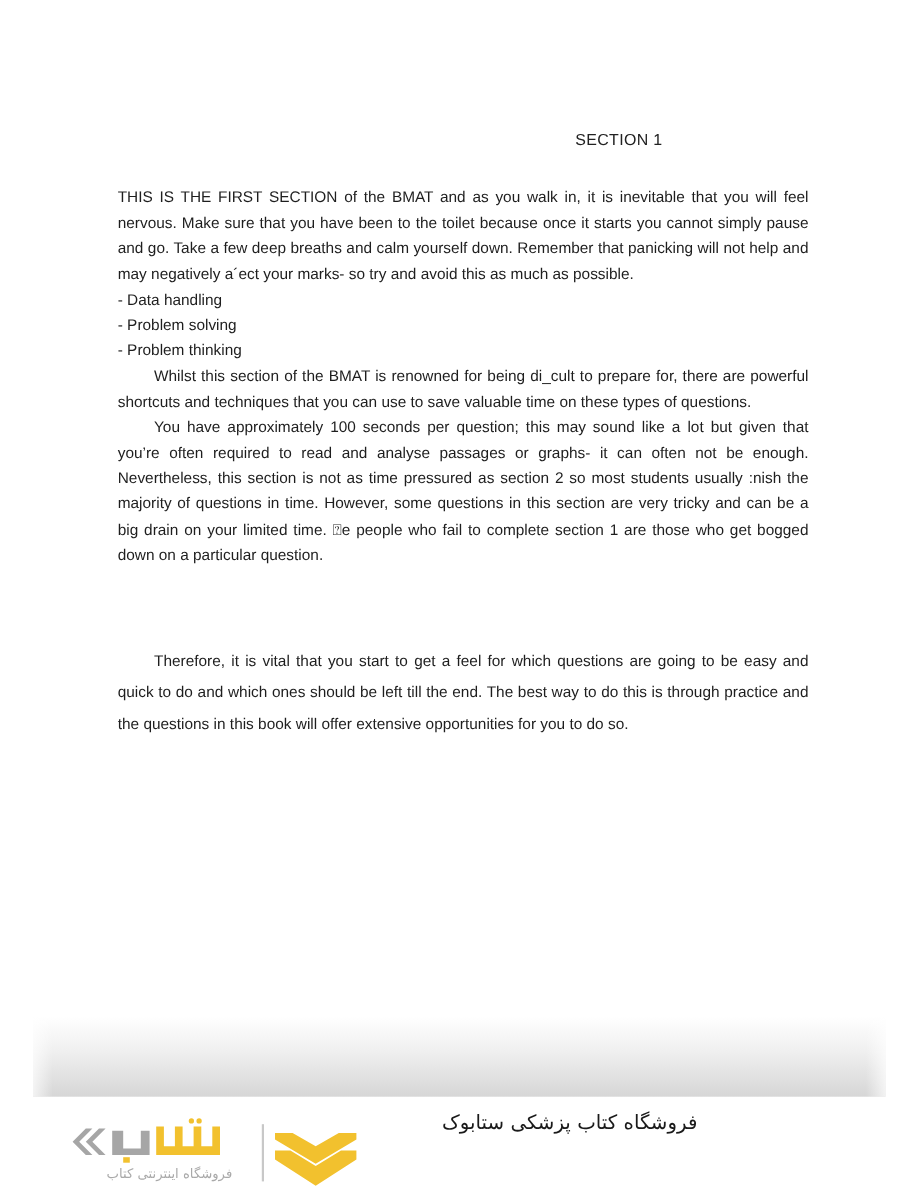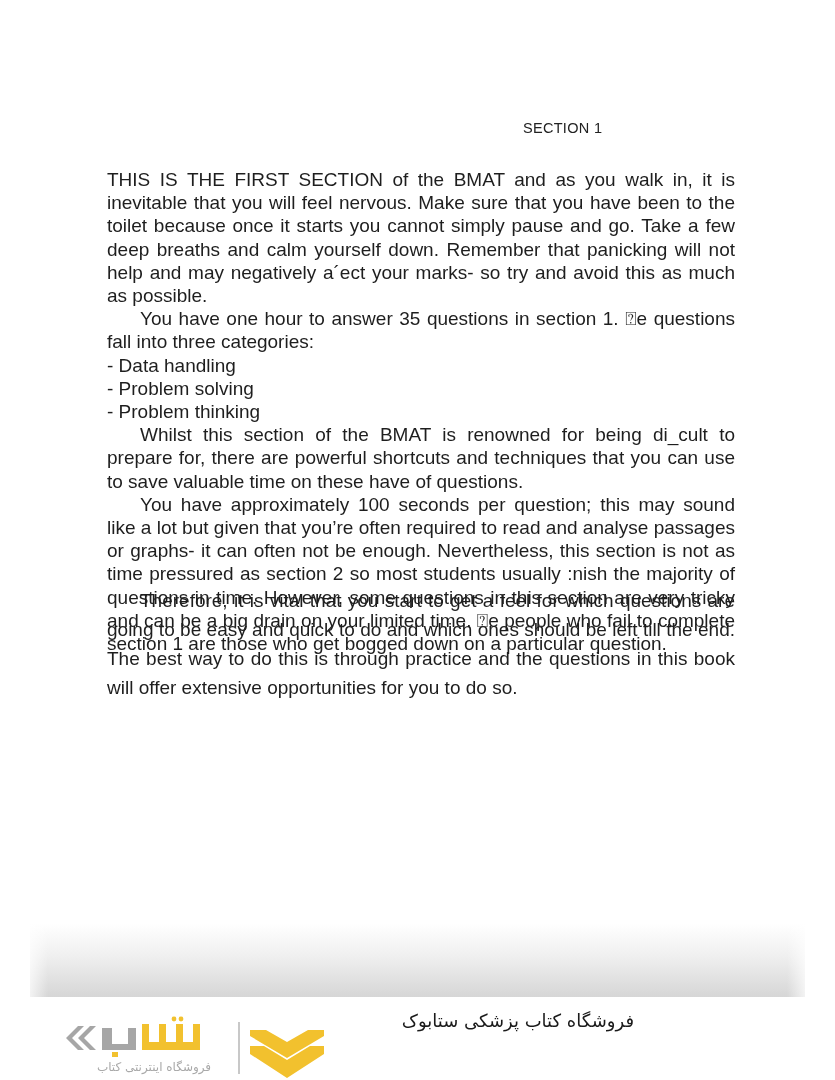--- a/index.html
+++ b/index.html
@@ -26,21 +26,21 @@
       left: 523px;
       top: 116px;
       font-size: 14.5px;
       letter-spacing: 0.3px;
       color: #222;
     }
     .body-text {
       position: absolute;
       left: 107px;
       width: 628px;
-      font-size: 19px;
+      font-size: 14px;
       line-height: 23.2px;
       color: #1e1e1e;
       text-align: justify;
     }
     .body-text p {
       margin: 0;
       text-align: justify;
     }
     .indent { text-indent: 33px; }
     .list-item { text-align: left !important; }
@@ -123,25 +123,24 @@
   </style>
 </head>
 <body>
 
 <div class="page">
 
   <div class="section-title">SECTION 1</div>
 
   <div class="body-text block1">
     <p>THIS IS THE FIRST SECTION of the BMAT and as you walk in, it is inevitable that you will feel nervous. Make sure that you have been to the toilet because once it starts you cannot simply pause and go. Take a few deep breaths and calm yourself down. Remember that panicking will not help and may negatively a´ect your marks- so try and avoid this as much as possible.</p>
-    <p class="indent">You have one hour to answer 35 questions in section 1. ⍰e questions fall into three categories:</p>
     <p class="list-item">- Data handling</p>
     <p class="list-item">- Problem solving</p>
     <p class="list-item">- Problem thinking</p>
-    <p class="indent">Whilst this section of the BMAT is renowned for being di_cult to prepare for, there are powerful shortcuts and techniques that you can use to save valuable time on these have of questions.</p>
+    <p class="indent">Whilst this section of the BMAT is renowned for being di_cult to prepare for, there are powerful shortcuts and techniques that you can use to save valuable time on these types of questions.</p>
     <p class="indent">You have approximately 100 seconds per question; this may sound like a lot but given that you’re often required to read and analyse passages or graphs- it can often not be enough. Nevertheless, this section is not as time pressured as section 2 so most students usually :nish the majority of questions in time. However, some questions in this section are very tricky and can be a big drain on your limited time. ⍰e people who fail to complete section 1 are those who get bogged down on a particular question.</p>
   </div>
 
   <div class="body-text block2">
     <p class="indent">Therefore, it is vital that you start to get a feel for which questions are going to be easy and quick to do and which ones should be left till the end. The best way to do this is through practice and the questions in this book will offer extensive opportunities for you to do so.</p>
   </div>
 
   <div class="gray-band"></div>
 
   <div class="logo">

